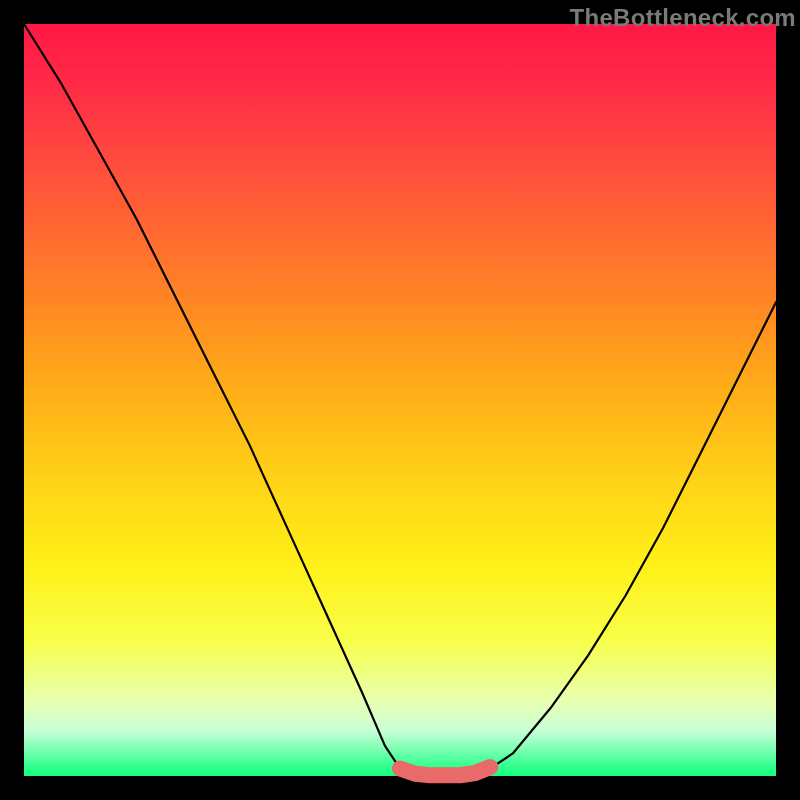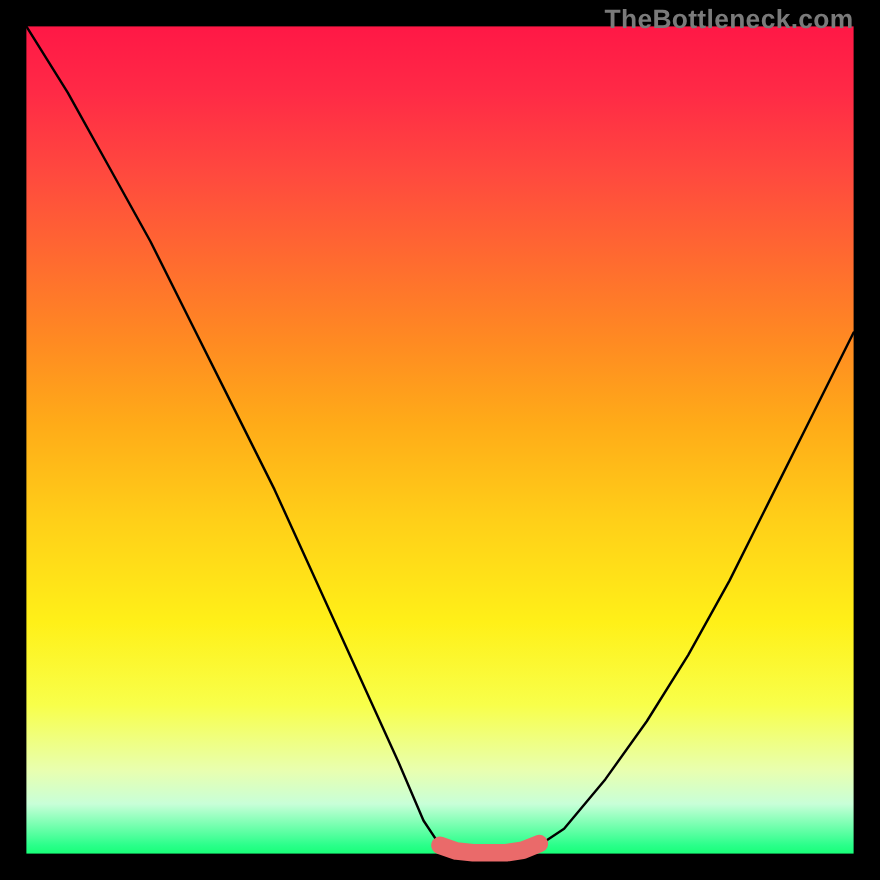--- a/index.html
+++ b/index.html
@@ -35,21 +35,21 @@
       #f8ff4a 82%,
       #e8ffb0 90%,
       #c8ffd8 94%,
       #2aff8a 99%,
       #18ff78 100%
     );
   }
   .watermark {
     position: absolute;
     top: 4px;
-    right: 24px;
+    right: 4px;
     color: #7a7a7a;
     font-weight: 600;
     font-size: 24px;
     letter-spacing: 0.3px;
     user-select: none;
   }
   svg.curves {
     position: absolute;
     left: 0;
     top: 0;

